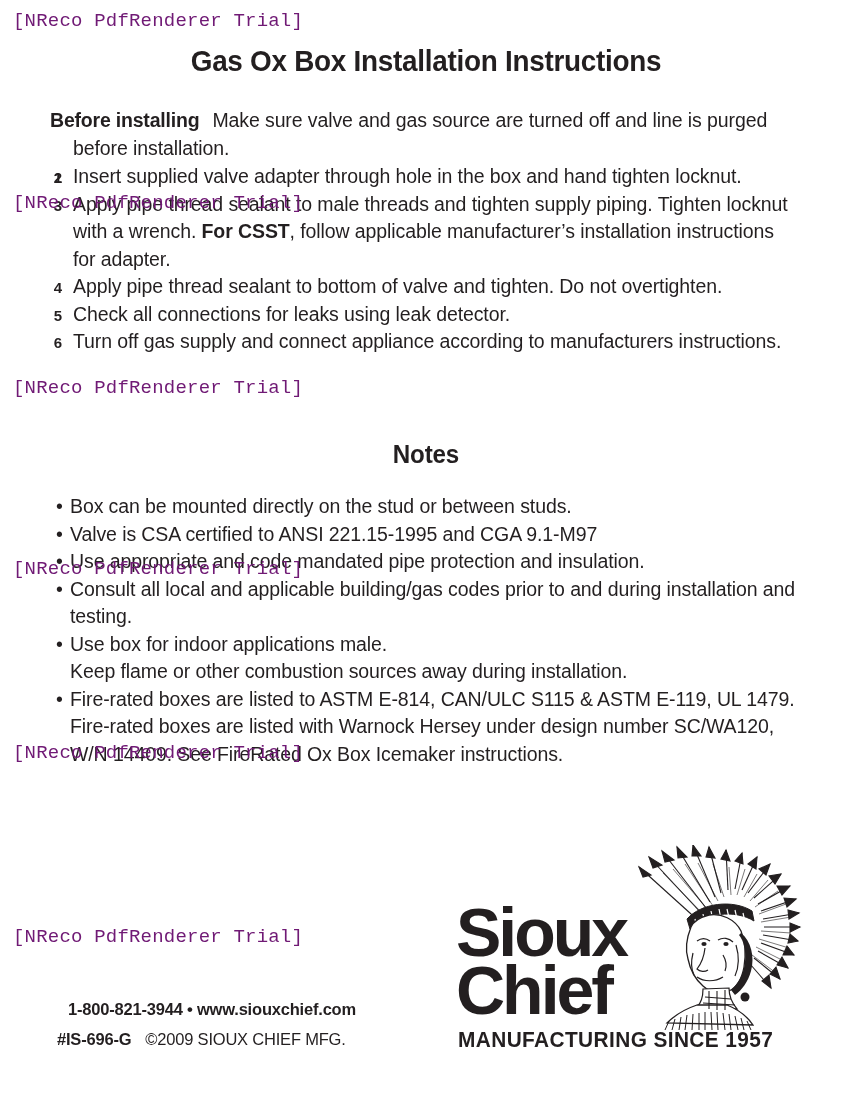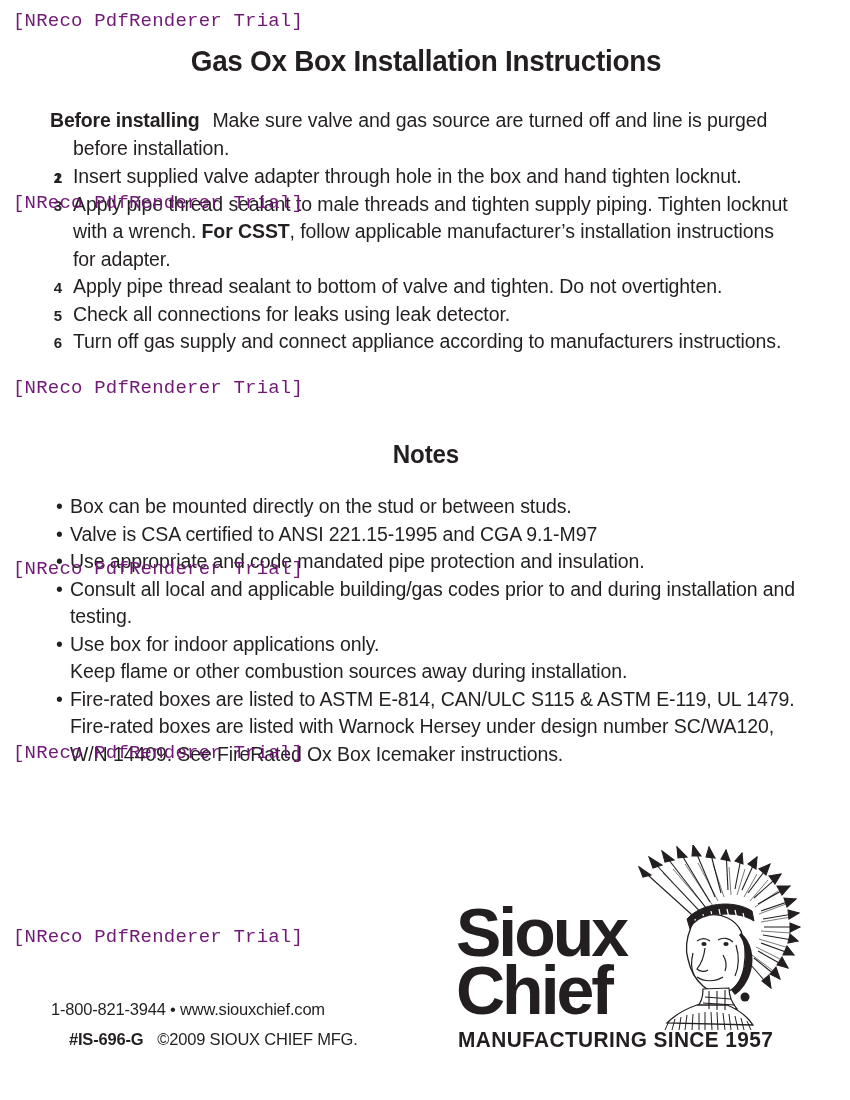--- a/index.html
+++ b/index.html
@@ -123,30 +123,30 @@
     font-size: 19.5px;
     line-height: 27.5px;
   }
   ul.notes li .sub {
     display: block;
   }
 
   
   .footer-contact {
     position: absolute;
-    left: 51px;
+    left: 68px;
     top: 1000px;
     font-size: 16.5px;
-    font-weight: normal;
+    font-weight: bold;
     letter-spacing: -0.2px;
     white-space: nowrap;
   }
   .footer-meta {
     position: absolute;
-    left: 69px;
+    left: 57px;
     top: 1030px;
     font-size: 16.5px;
     letter-spacing: -0.2px;
     white-space: nowrap;
   }
   .footer-meta .code { font-weight: bold; }
   .footer-meta .gap2 { display: inline-block; width: 14px; }
 
   
   .logo-block {
@@ -210,21 +210,21 @@
   </div>
 
   <div class="section-title" style="top:439px;">Notes</div>
 
   <div class="body-block" style="top:493px; left:50px;">
     <ul class="notes">
       <li><span class="dot">•</span><span>Box can be mounted directly on the stud or between studs.</span></li>
       <li><span class="dot">•</span><span>Valve is CSA certified to ANSI 221.15-1995 and CGA 9.1-M97</span></li>
       <li><span class="dot">•</span><span>Use appropriate and code mandated pipe protection and insulation.</span></li>
       <li><span class="dot">•</span><span>Consult all local and applicable building/gas codes prior to and during installation and testing.</span></li>
-      <li><span class="dot">•</span><span>Use box for indoor applications only.</span><span class="sub">Keep flame or other combustion sources away during installation.</span></li>
+      <li><span class="dot">•</span><span>Use box for indoor applications male.</span><span class="sub">Keep flame or other combustion sources away during installation.</span></li>
       <li><span class="dot">•</span><span>Fire-rated boxes are listed to ASTM E-814, CAN/ULC S115 &amp; ASTM E-119, UL 1479. Fire-rated boxes are listed with Warnock Hersey under design number SC/WA120, W/N 14409. See FireRated Ox Box Icemaker instructions.</span></li>
     </ul>
   </div>
 
   <div class="footer-contact">1-800-821-3944 • www.siouxchief.com</div>
   <div class="footer-meta"><span class="code">#IS-696-G</span><span class="gap2"></span><span>©2009 SIOUX CHIEF MFG.</span></div>
 
   <div class="logo-block">
     <svg class="logo-art" viewBox="0 0 200 185" xmlns="http://www.w3.org/2000/svg">
       <g fill="#231f20" stroke="#231f20">

